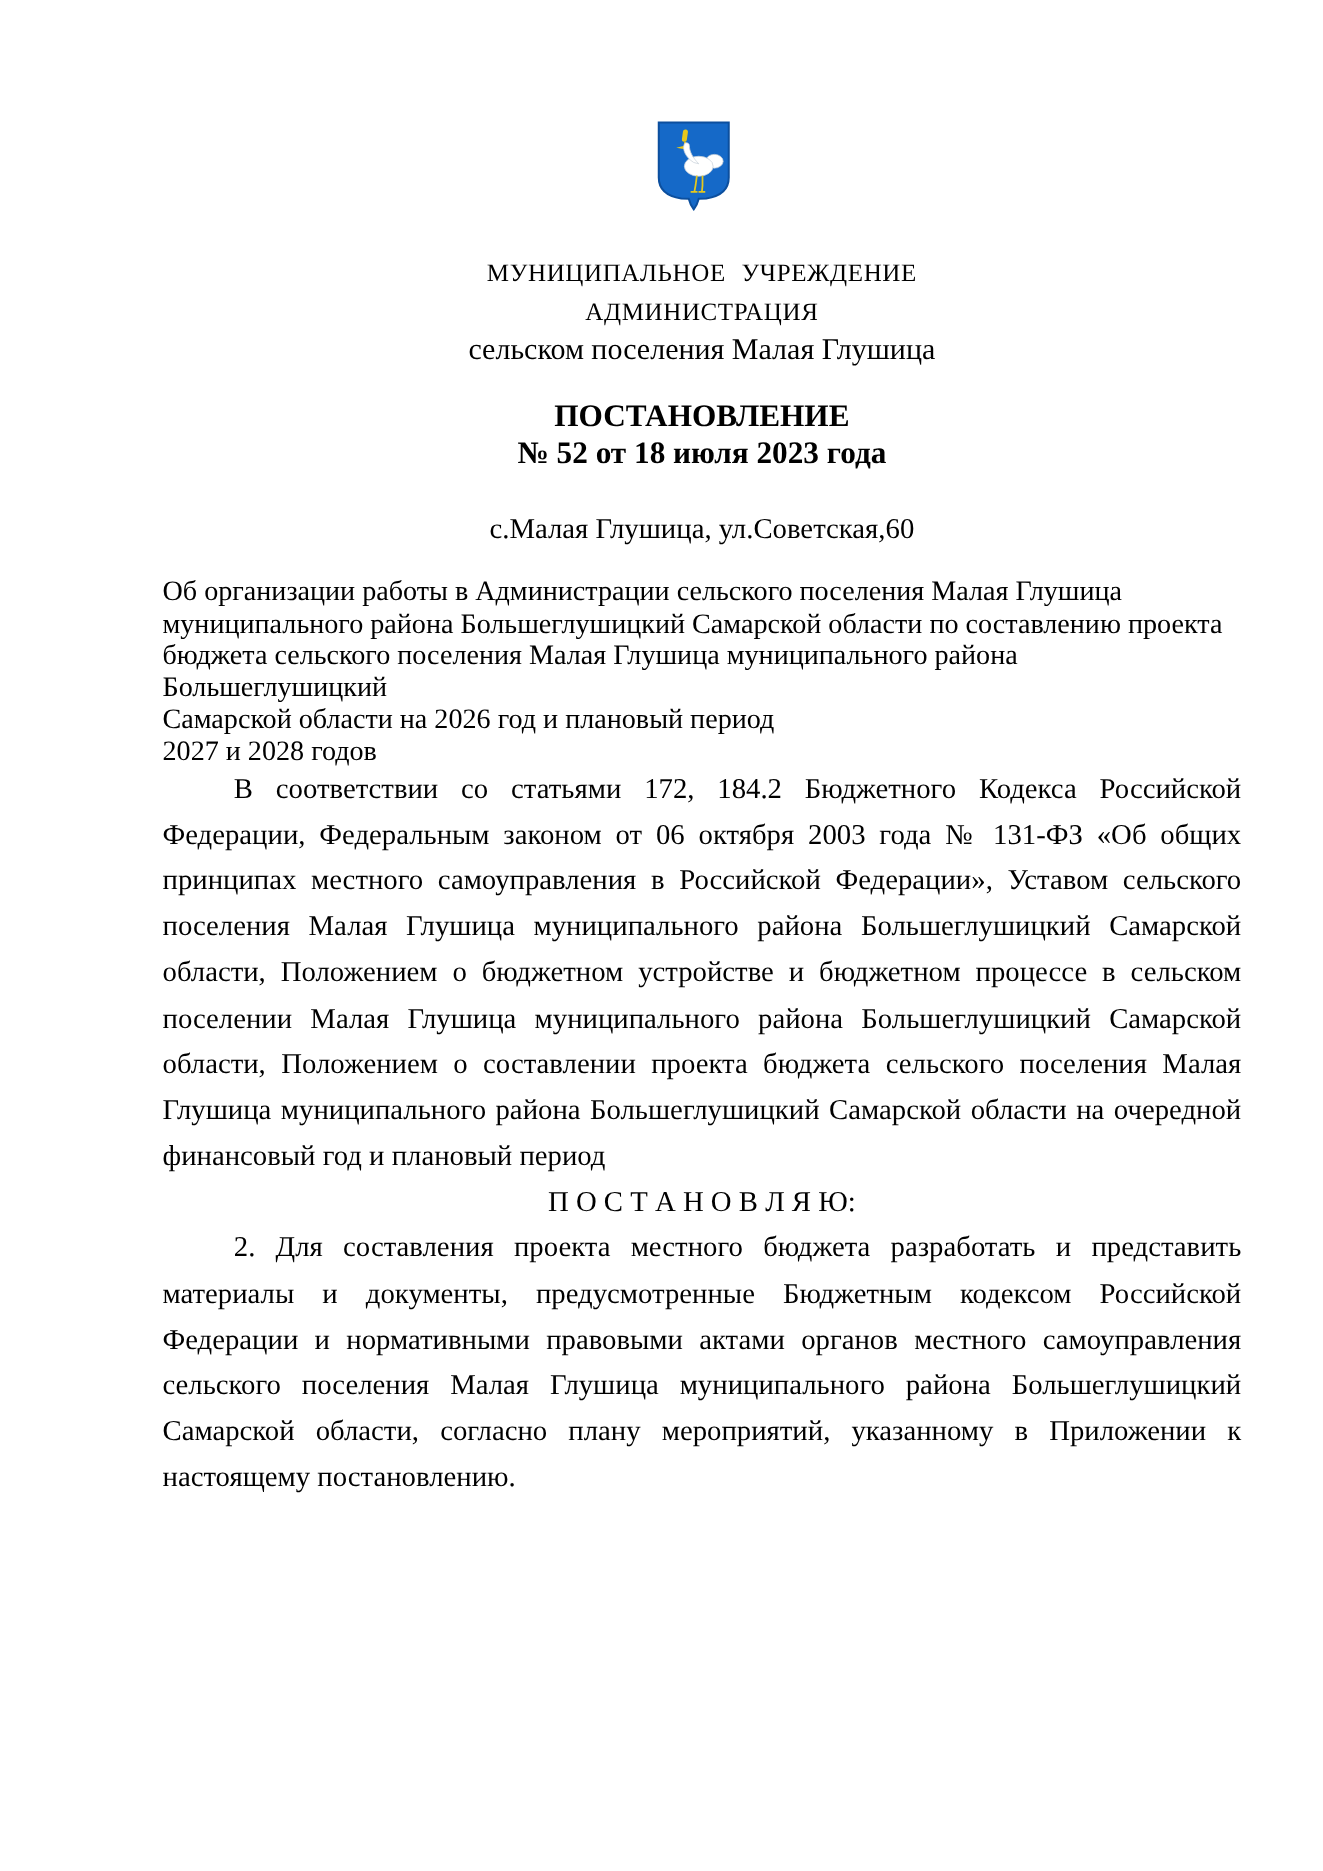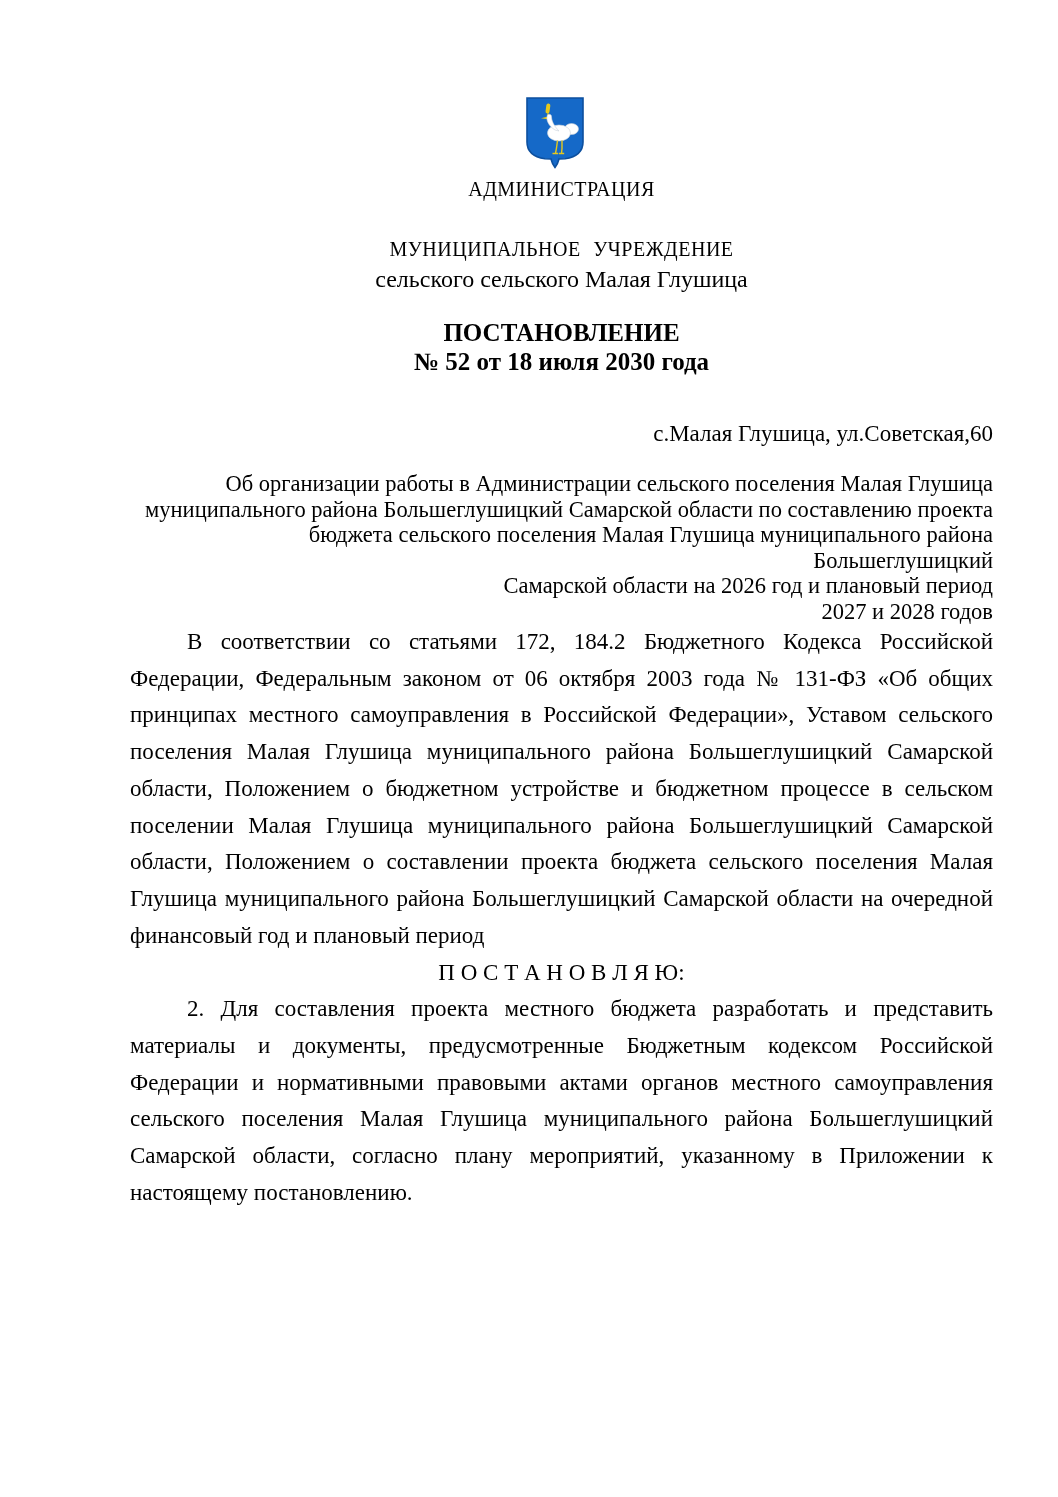--- a/index.html
+++ b/index.html
@@ -43,23 +43,23 @@
     font-weight: bold;
     font-size: 25px;
     line-height: 29px;
   }
   .doc-title { margin-top: 24px; text-align: center; }
   .address {
     text-align: center;
     font-size: 23px;
     line-height: 27px;
   }
-  .address.first { margin-top: 44px; text-align: right; }
+  .address.first { margin-top: 32px; }
   .subject {
-    text-align: right;
+    text-align: left;
     font-size: 22.5px;
     line-height: 25.5px;
     margin-top: 24px;
     white-space: pre-line;
   }
   .para {
     margin: 0;
     text-align: justify;
     font-size: 23px;
     line-height: 36.7px;
@@ -93,26 +93,26 @@
         <ellipse cx="46.5" cy="33" rx="7" ry="5.5" fill="#ffffff" stroke="#c9d2da" stroke-width="0.6"></ellipse>
 
         <ellipse cx="34" cy="37" rx="11.5" ry="8" fill="#ffffff" stroke="#c9d2da" stroke-width="0.6"></ellipse>
 
         <path d="M 22.5 19 C 20.5 23.5 23.5 30 30 34 L 34 35 C 29 30 26.5 25 26.5 20.5 C 26.5 18.5 24 17.5 22.5 19 Z" fill="#ffffff" stroke="#c9d2da" stroke-width="0.6"></path>
 
         <path d="M 32.5 44.5 L 31.5 52 L 30.5 57.5 M 37 44.5 L 37 52.5 L 36.5 57.5 M 27.5 57.5 L 33 57.5 M 33.8 57.5 L 39.2 57.5" fill="none" stroke="#e6c81c" stroke-width="1.4"></path>
       </svg>
     </div>
 
+    <div class="hdr-small first">МУНИЦИПАЛЬНОЕ УЧРЕЖДЕНИЕ</div>
     <div class="hdr-small">АДМИНИСТРАЦИЯ</div>
-    <div class="hdr-small first">МУНИЦИПАЛЬНОЕ УЧРЕЖДЕНИЕ</div>
-    <div class="hdr-large">сельского сельского Малая Глушица</div>
+    <div class="hdr-large">сельском поселения Малая Глушица</div>
 
     <div class="doc-title">ПОСТАНОВЛЕНИЕ</div>
-    <div class="doc-number">№ 52 от 18 июля 2030 года</div>
+    <div class="doc-number">№ 52 от 18 июля 2023 года</div>
 
     <div class="address first">с.Малая Глушица, ул.Советская,60</div>
 
     <div class="subject">Об организации работы в Администрации сельского поселения Малая Глушица
 муниципального района Большеглушицкий Самарской области по составлению проекта
 бюджета сельского поселения Малая Глушица муниципального района Большеглушицкий
 Самарской области на 2026 год и плановый период
 2027 и 2028 годов</div>
 
     <p class="para preamble">В соответствии со статьями 172, 184.2 Бюджетного Кодекса Российской Федерации, Федеральным законом от 06 октября 2003 года № 131-ФЗ «Об общих принципах местного самоуправления в Российской Федерации», Уставом сельского поселения Малая Глушица муниципального района Большеглушицкий Самарской области, Положением о бюджетном устройстве и бюджетном процессе в сельском поселении Малая Глушица муниципального района Большеглушицкий Самарской области, Положением о составлении проекта бюджета сельского поселения Малая Глушица муниципального района Большеглушицкий Самарской области на очередной финансовый год и плановый период</p>

